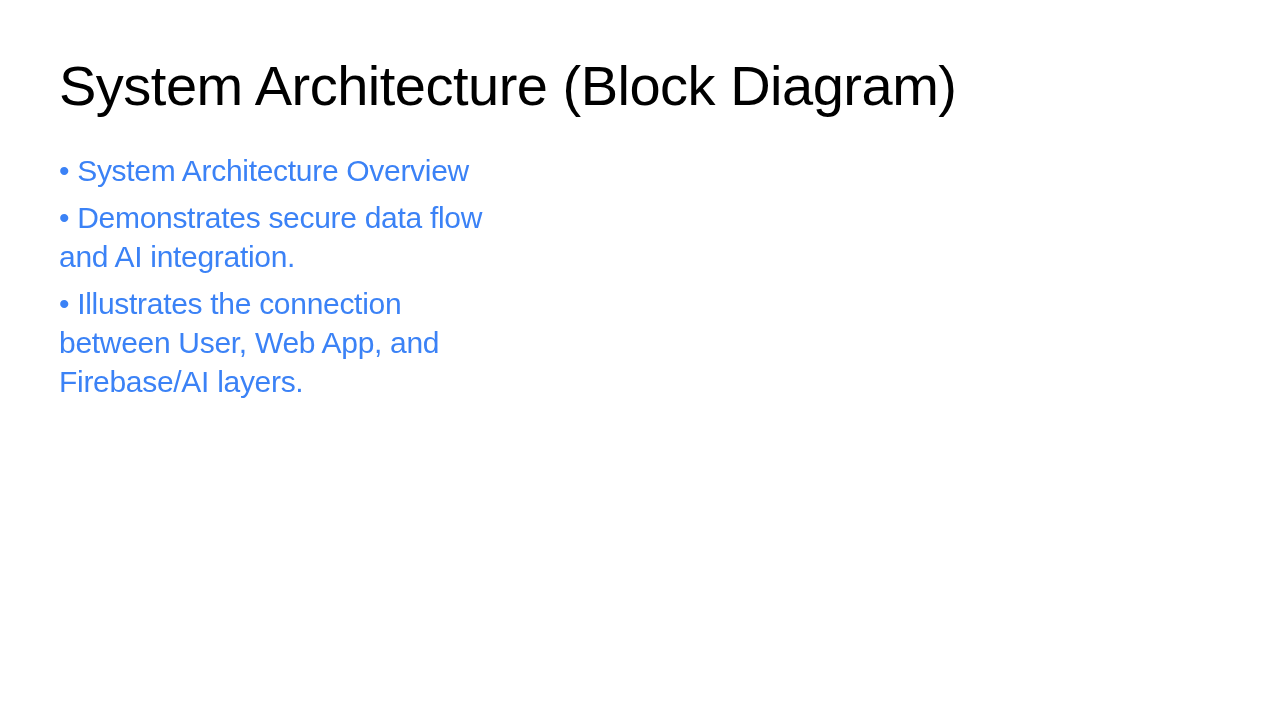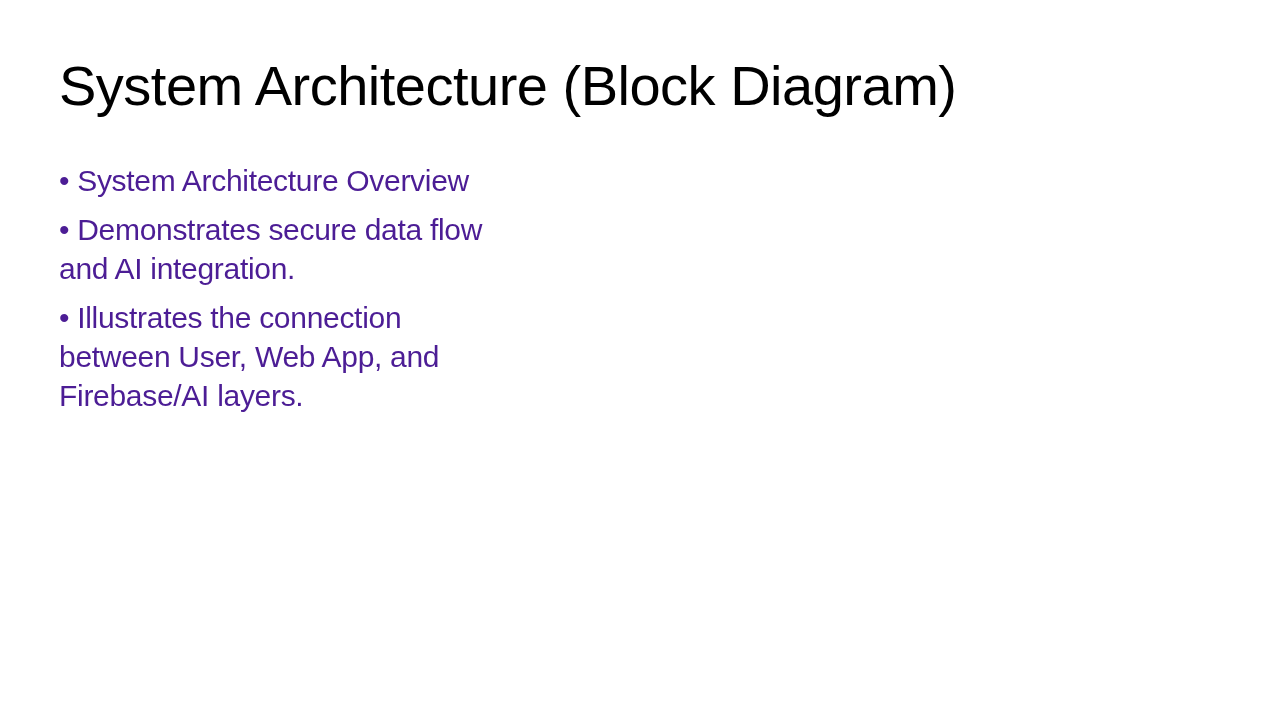--- a/index.html
+++ b/index.html
@@ -29,26 +29,26 @@
     white-space: nowrap;
     color: #000000;
   }
   .body-text {
     position: absolute;
     left: 59px;
     top: 151px;
     width: 620px;
   }
   .bullet {
-    margin: 10px 0 8px 0;
+    margin: 0 0 8px 0;
     font-size: 30px;
     font-weight: 400;
     letter-spacing: -0.3px;
     line-height: 39px;
-    color: #4c1d95;
+    color: #3b82f6;
   }
   .marker {
     display: inline-block;
     margin-right: 8px;
   }
 </style>
 </head>
 <body>
 
 <div class="slide">

